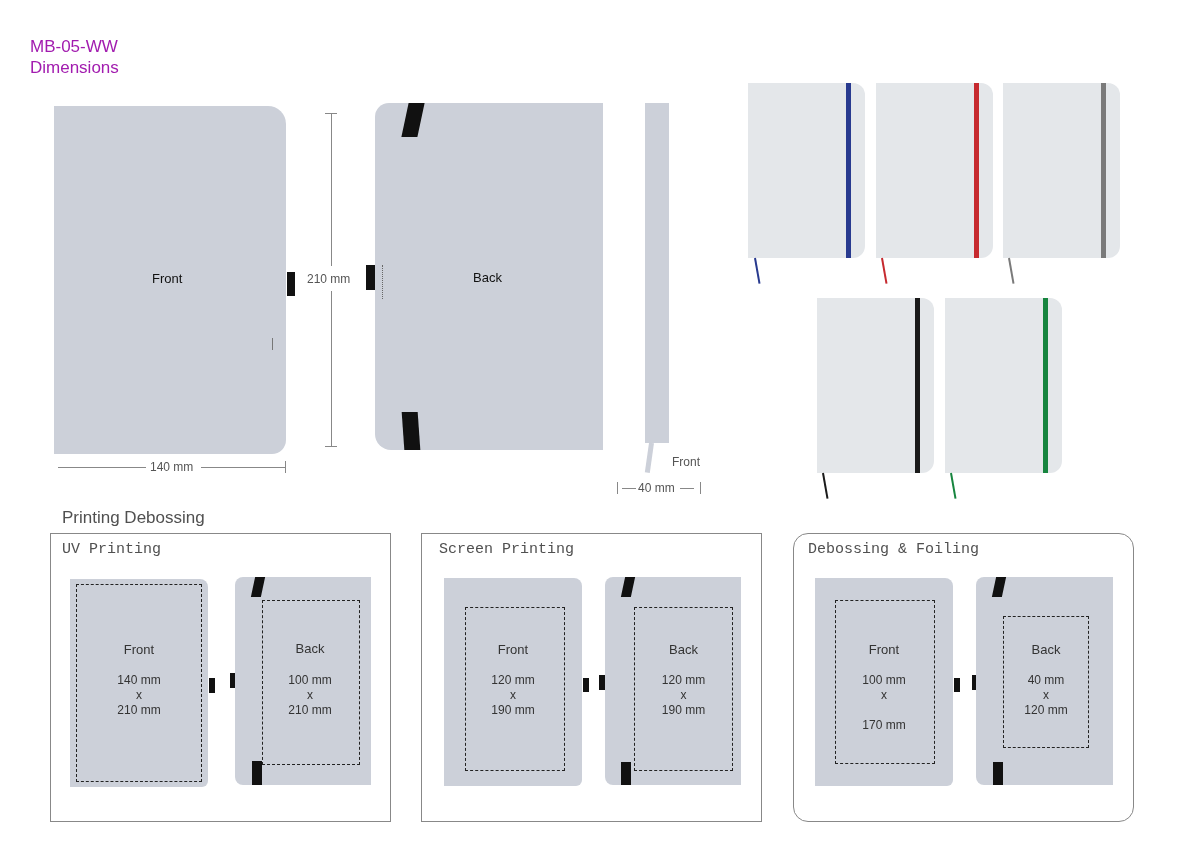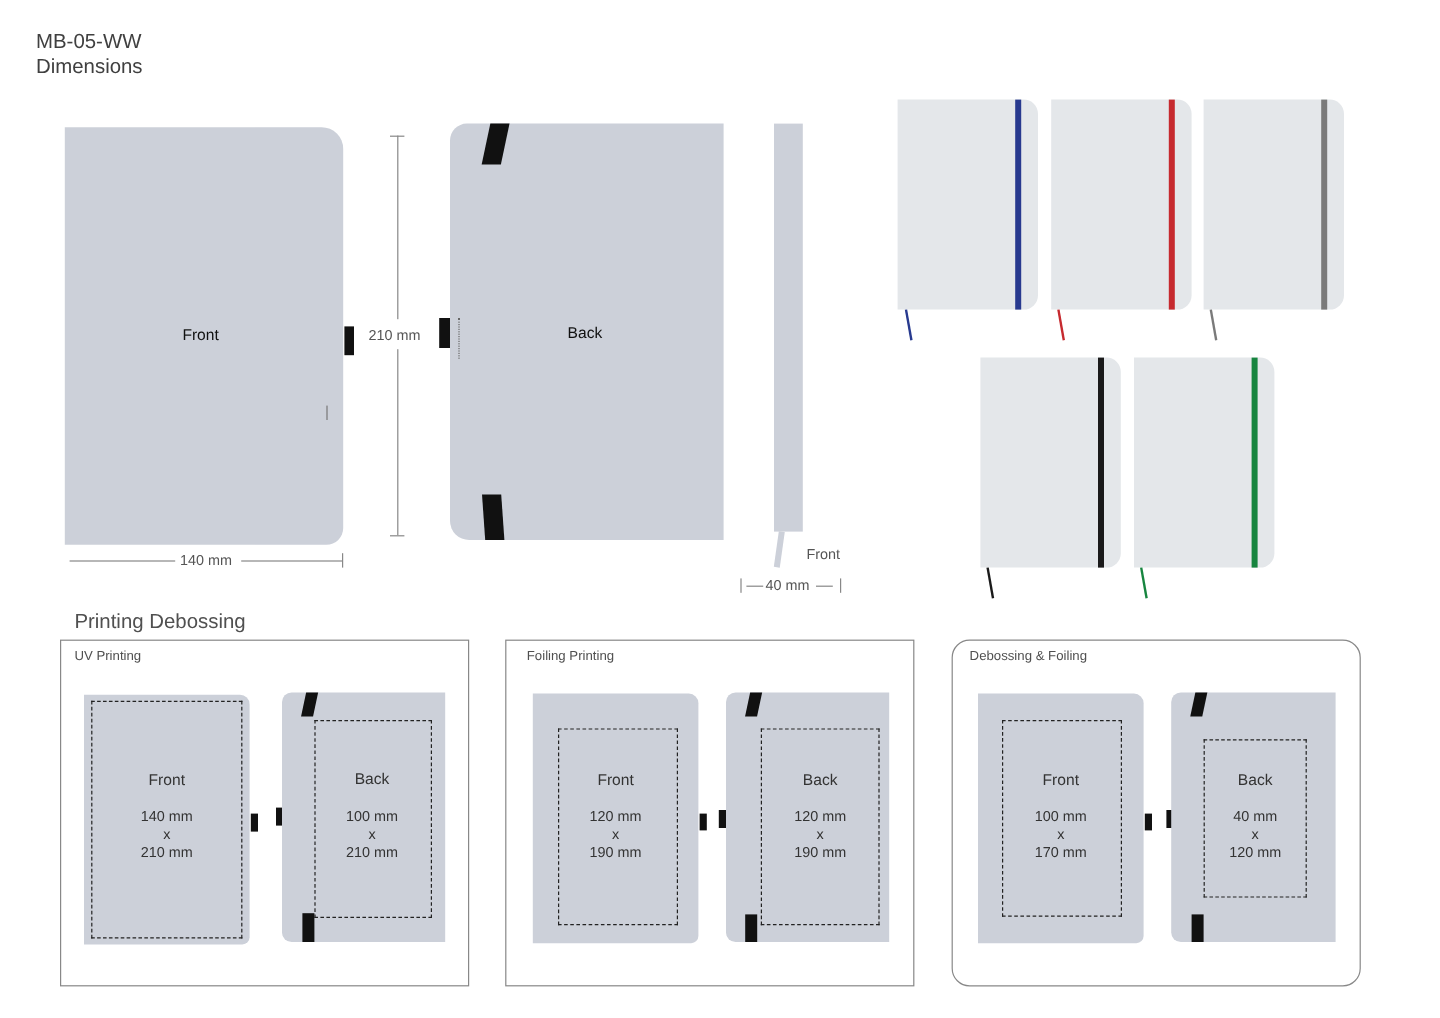--- a/index.html
+++ b/index.html
@@ -1,39 +1,39 @@
 <!DOCTYPE html>
 <html><head>
 <meta charset="utf-8">
 <style>
   * { box-sizing: border-box; margin: 0; padding: 0; }
   html, body { width: 1200px; height: 848px; background: #ffffff; overflow: hidden; }
   body { position: relative; font-family: "Liberation Sans", sans-serif; color: #4a4a4a; }
   .abs { position: absolute; }
 
-  .title { left: 30px; top: 24px; font-size: 17px; line-height: 21px; color: #404040; }
+  .title { left: 30px; top: 36px; font-size: 17px; line-height: 21px; color: #a21caf; }
 
   .book { background: #ccd0d9; }
   .front-main { left: 54px; top: 106px; width: 232px; height: 348px; border-radius: 0 18px 14px 0; }
   .back-main { left: 375px; top: 103px; width: 228px; height: 347px; border-radius: 14px 0 0 16px; }
   .side-main { left: 645px; top: 103px; width: 24px; height: 340px; }
   .label-dark { font-size: 13px; color: #111; }
 
   .strap { background: #111; }
   .dim { font-size: 12px; color: #555; }
   .vline { background: #888; width: 1px; }
   .hline { background: #888; height: 1px; }
 
   .swatch { background: #e4e7ea; width: 117px; height: 175px; border-radius: 0 12px 12px 0; }
   .band { width: 5px; height: 175px; top: 0; }
   .ribbon { width: 2px; height: 26px; transform: rotate(-10deg); transform-origin: top; }
 
   .section-title { left: 62px; top: 508px; font-size: 17px; color: #505050; }
   .panel { border: 1px solid #888; background: #fff; width: 341px; height: 289px; top: 533px; }
-  .panel-title { left: 11px; top: 7px; font-size: 11px; color: #505050; }
+  .panel-title { left: 11px; top: 7px; font-size: 15px; color: #505050; font-family: Liberation Mono, monospace; }
   .pbook { background: #ccd0d9; }
   .pfront { width: 138px; height: 208px; border-radius: 0 8px 6px 0; }
   .pback { width: 138px; height: 208px; border-radius: 8px 0 0 8px; }
   .dashed { border: 1px dashed #222; }
   .ptext { font-size: 12px; color: #333; text-align: center; line-height: 15px; width: 100%; }
   .ptitle { font-size: 13px; color: #333; text-align: center; width: 100%; }
 </style>
 </head>
 <body>
 
@@ -119,21 +119,21 @@
     <div class="abs strap" style="left:17px;top:184px;width:10px;height:24px;"></div>
     <div class="abs dashed" style="left:27px;top:23px;width:98px;height:165px;"></div>
     <div class="abs ptitle" style="top:64px;left:26px;width:98px;">Back</div>
     <div class="abs ptext" style="top:96px;left:26px;width:98px;">100 mm</div>
     <div class="abs ptext" style="top:111px;left:26px;width:98px;">x</div>
     <div class="abs ptext" style="top:126px;left:26px;width:98px;">210 mm</div>
   </div>
 </div>
 
 <div class="abs panel" style="left:421px;">
-  <div class="abs panel-title" style="left:17px;">Foiling Printing</div>
+  <div class="abs panel-title" style="left:17px;">Screen Printing</div>
   <div class="abs pbook pfront" style="left:22px;top:44px;">
     <div class="abs dashed" style="left:21px;top:29px;width:100px;height:164px;"></div>
     <div class="abs ptitle" style="top:64px;">Front</div>
     <div class="abs ptext" style="top:95px;">120 mm</div>
     <div class="abs ptext" style="top:110px;">x</div>
     <div class="abs ptext" style="top:125px;">190 mm</div>
   </div>
   <div class="abs strap" style="left:161px;top:144px;width:6px;height:14px;"></div>
   <div class="abs strap" style="left:177px;top:141px;width:6px;height:15px;"></div>
   <div class="abs pbook pback" style="left:183px;top:43px;width:136px;">
@@ -147,21 +147,21 @@
   </div>
 </div>
 
 <div class="abs panel" style="left:793px;border-radius:15px;">
   <div class="abs panel-title" style="left:14px;">Debossing &amp; Foiling</div>
   <div class="abs pbook pfront" style="left:21px;top:44px;">
     <div class="abs dashed" style="left:20px;top:22px;width:100px;height:164px;"></div>
     <div class="abs ptitle" style="top:64px;">Front</div>
     <div class="abs ptext" style="top:95px;">100 mm</div>
     <div class="abs ptext" style="top:110px;">x</div>
-    <div class="abs ptext" style="top:125px;">170 mm</div>
+    <div class="abs ptext" style="top:140px;">170 mm</div>
   </div>
   <div class="abs strap" style="left:160px;top:144px;width:6px;height:14px;"></div>
   <div class="abs strap" style="left:178px;top:141px;width:6px;height:15px;"></div>
   <div class="abs pbook pback" style="left:182px;top:43px;width:137px;">
     <div class="abs strap" style="left:18px;top:0;width:10px;height:20px;transform:skewX(-12deg);"></div>
     <div class="abs strap" style="left:17px;top:185px;width:10px;height:23px;"></div>
     <div class="abs dashed" style="left:27px;top:39px;width:86px;height:132px;"></div>
     <div class="abs ptitle" style="top:65px;left:27px;width:86px;">Back</div>
     <div class="abs ptext" style="top:96px;left:27px;width:86px;">40 mm</div>
     <div class="abs ptext" style="top:111px;left:27px;width:86px;">x</div>

